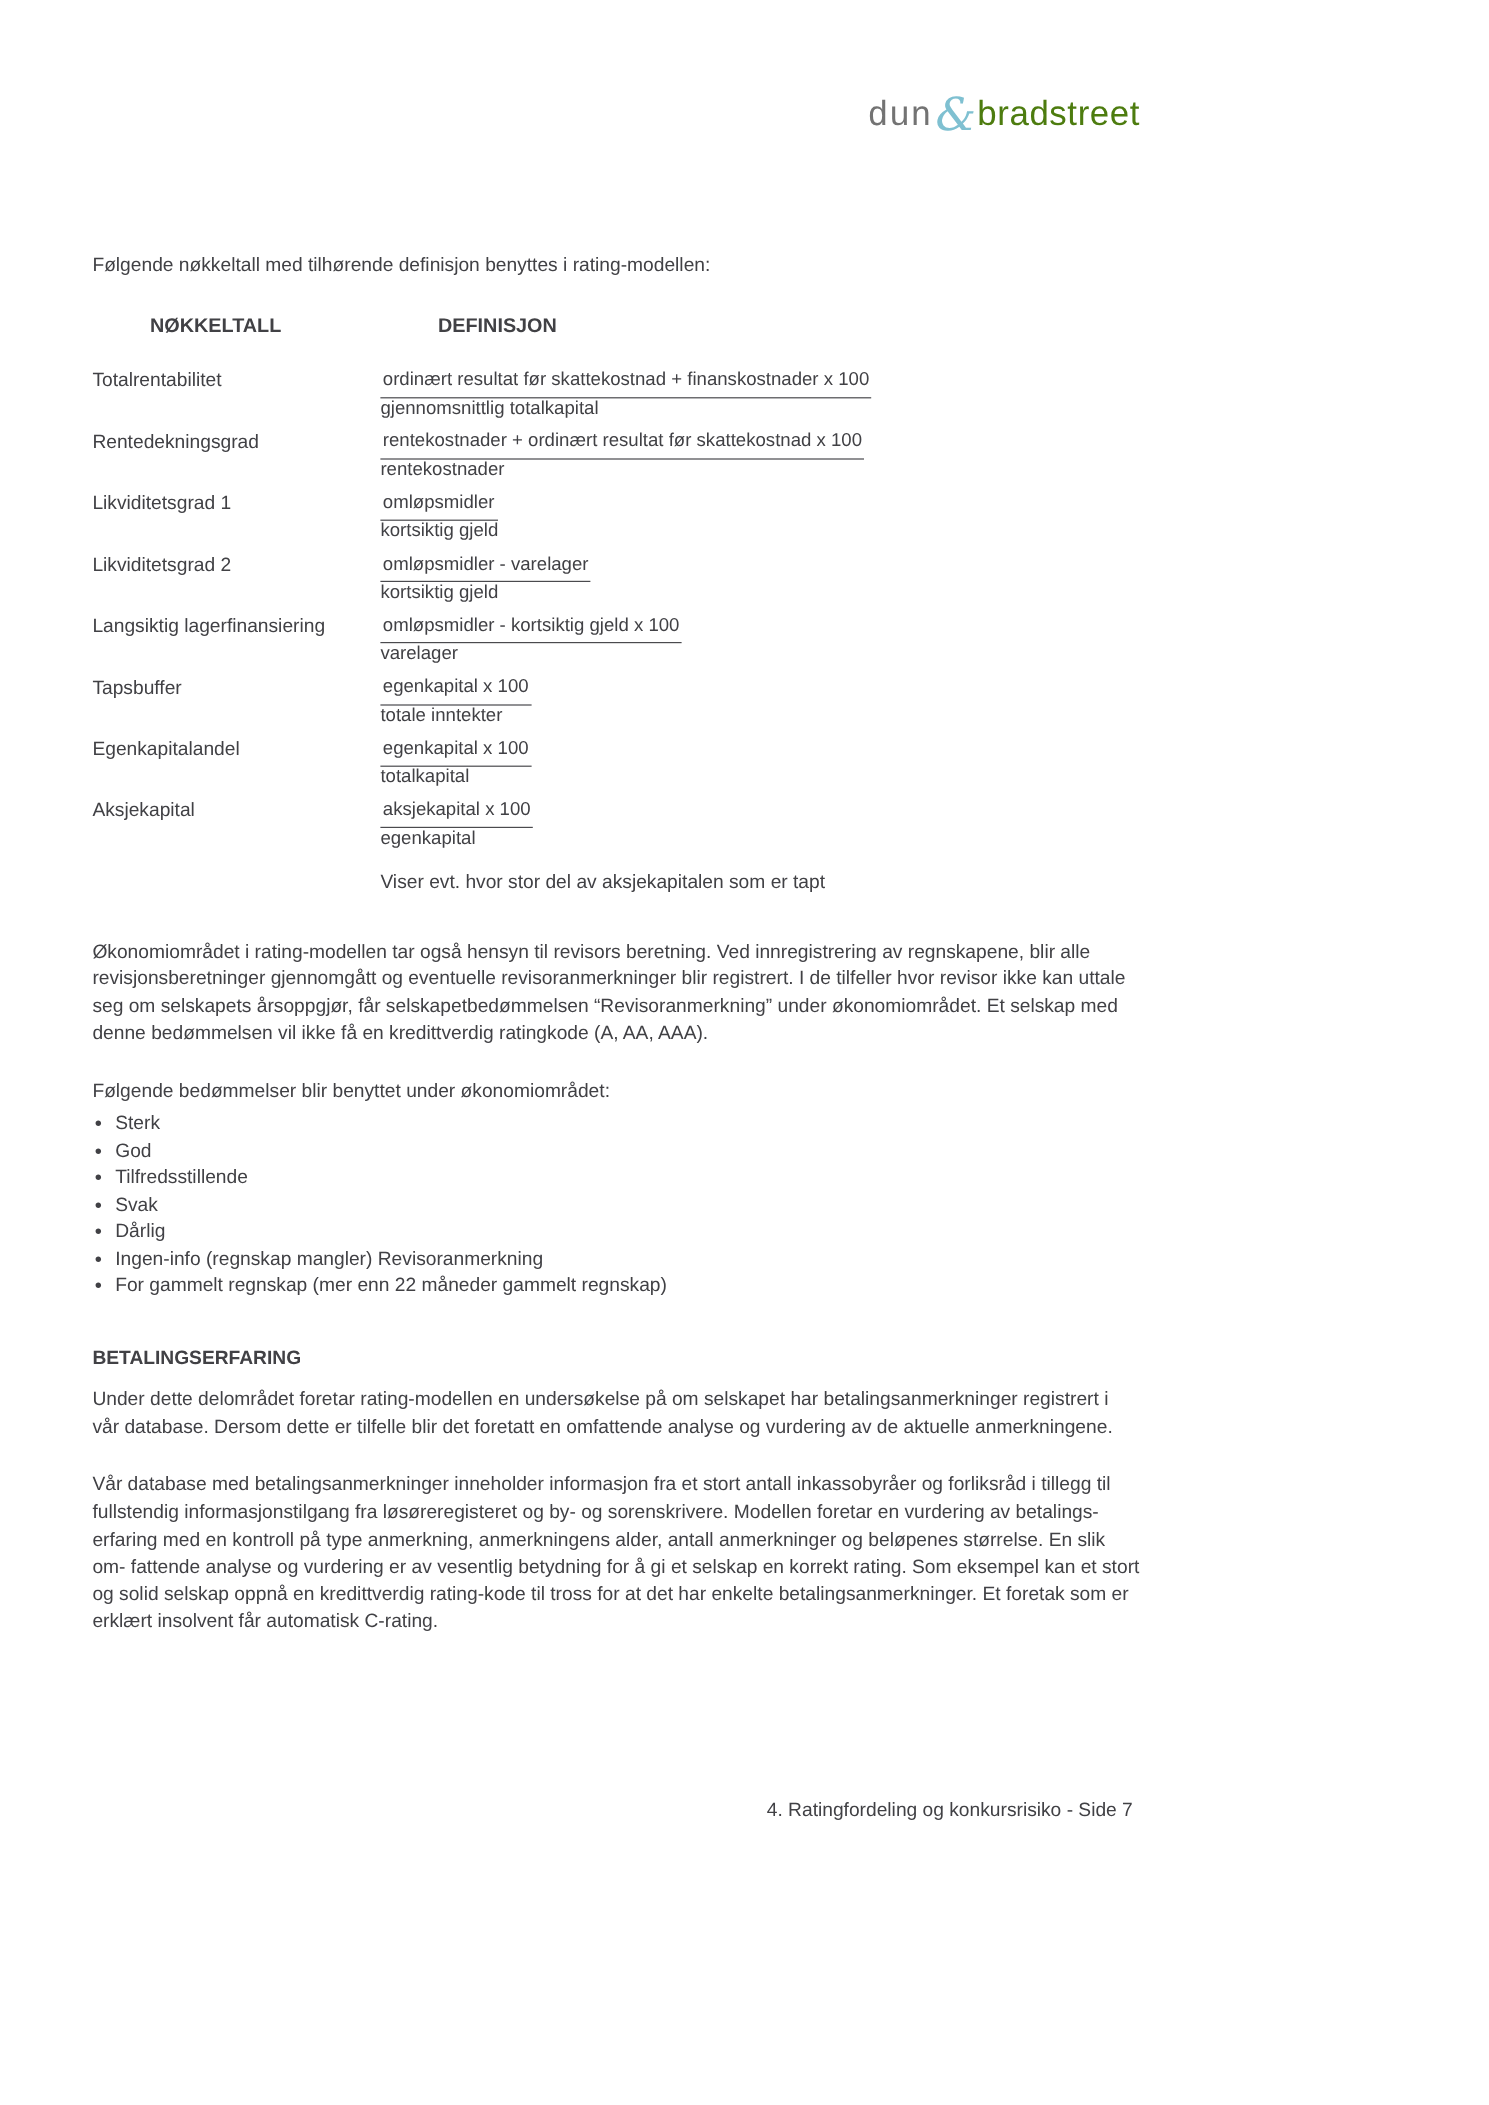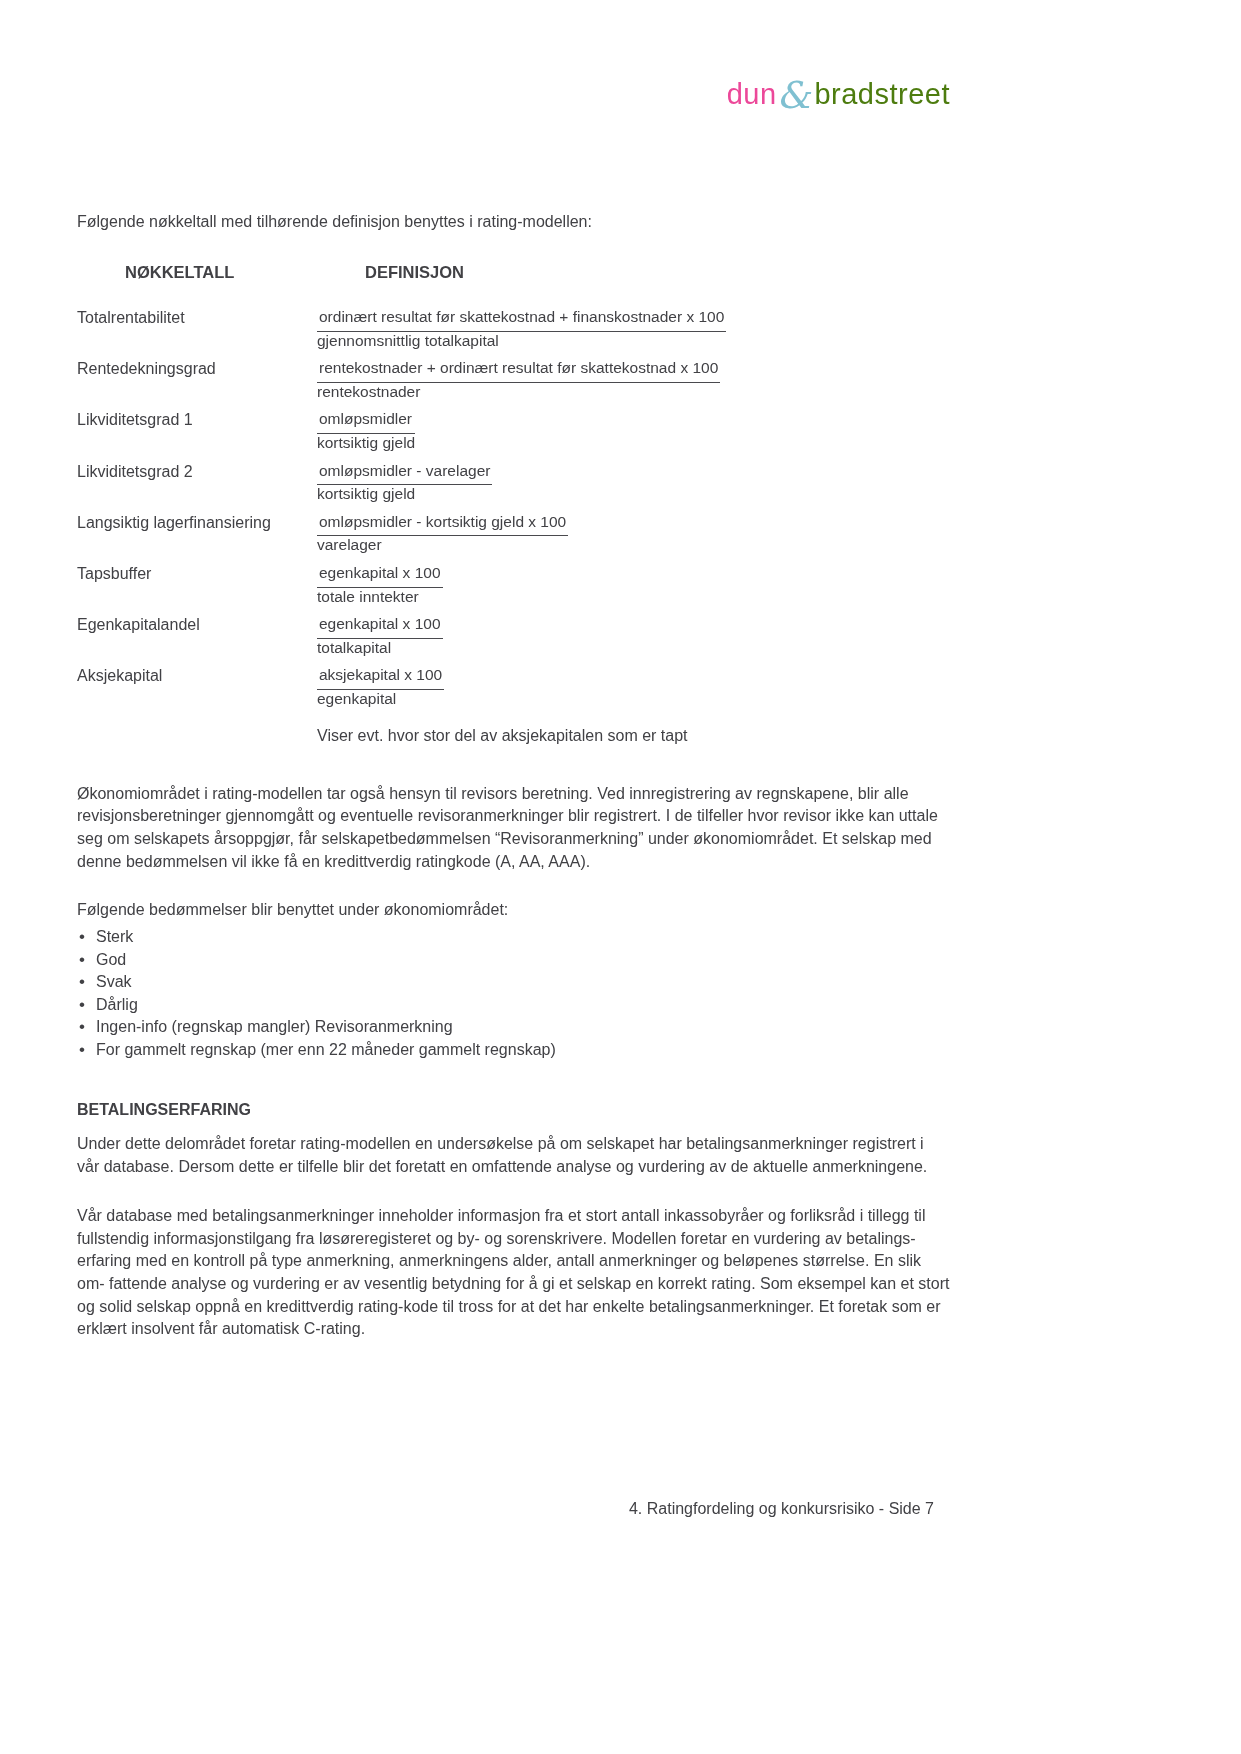--- a/index.html
+++ b/index.html
@@ -57,32 +57,32 @@
   
   .bullets { list-style: none; margin: 4px 0 0 0; padding: 0; }
   .bullets li { position: relative; padding-left: 19px; line-height: 1.41; }
   .bullets li::before { content: "\2022"; position: absolute; left: 2px; top: -1px; font-size: 17px; }
   
   .section-heading { font-size: 16px; font-weight: bold; margin: 40px 0 0 0; }
   
   .footer {
     position: absolute;
     top: 1500px;
-    right: 307px;
+    right: 297px;
     font-size: 16px;
     white-space: nowrap;
   }
 </style>
 </head>
 <body>
 
 <div class="page">
 
   <div class="logo-row">
-    <span class="logo-dun" style="color: #ec4899;">dun</span><span class="logo-amp" style="color: rgb(127, 192, 209);">&amp;</span><span class="logo-bradstreet" style="color: #4d7c0f;">bradstreet</span>
+    <span class="logo-dun" style="color: #737373; font-family: Liberation Mono, monospace;">dun</span><span class="logo-amp" style="color: rgb(127, 192, 209);">&amp;</span><span class="logo-bradstreet" style="color: #4d7c0f;">bradstreet</span>
   </div>
 
   <p class="intro">Følgende nøkkeltall med tilhørende definisjon benyttes i rating-modellen:</p>
 
   <div class="ratio-table">
     <div class="ratio-header">
       <div class="col-label">NØKKELTALL</div>
       <div class="col-def">DEFINISJON</div>
     </div>
     <div class="ratio-rows" id="ratio-rows">
@@ -159,20 +159,23 @@
 
   <ul class="bullets" id="bullet-list">
   <li>
     <span>Sterk</span>
   </li>
 
   <li>
     <span>God</span>
   </li>
 
+  <li>
+    <span>Tilfredsstillende</span>
+  </li>
 
   <li>
     <span>Svak</span>
   </li>
 
   <li>
     <span>Dårlig</span>
   </li>
 
   <li>

